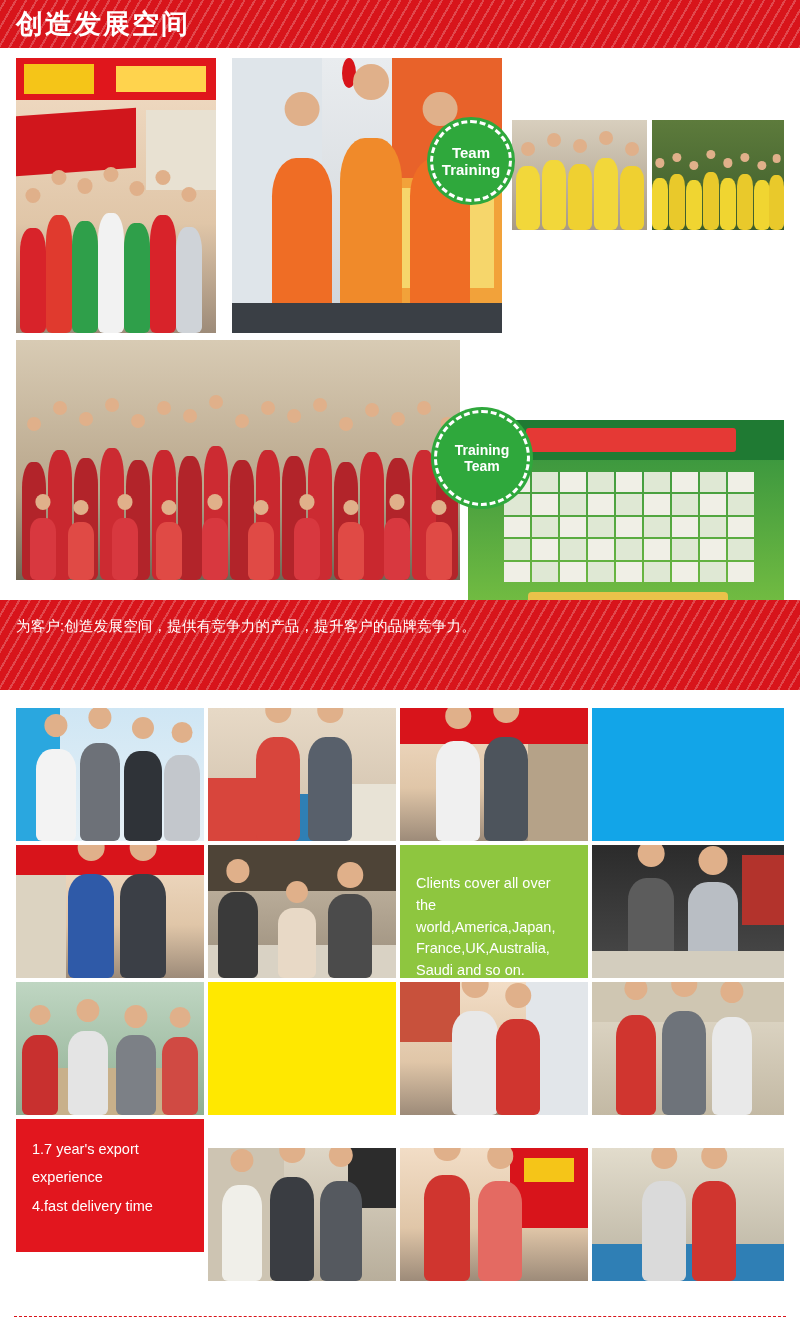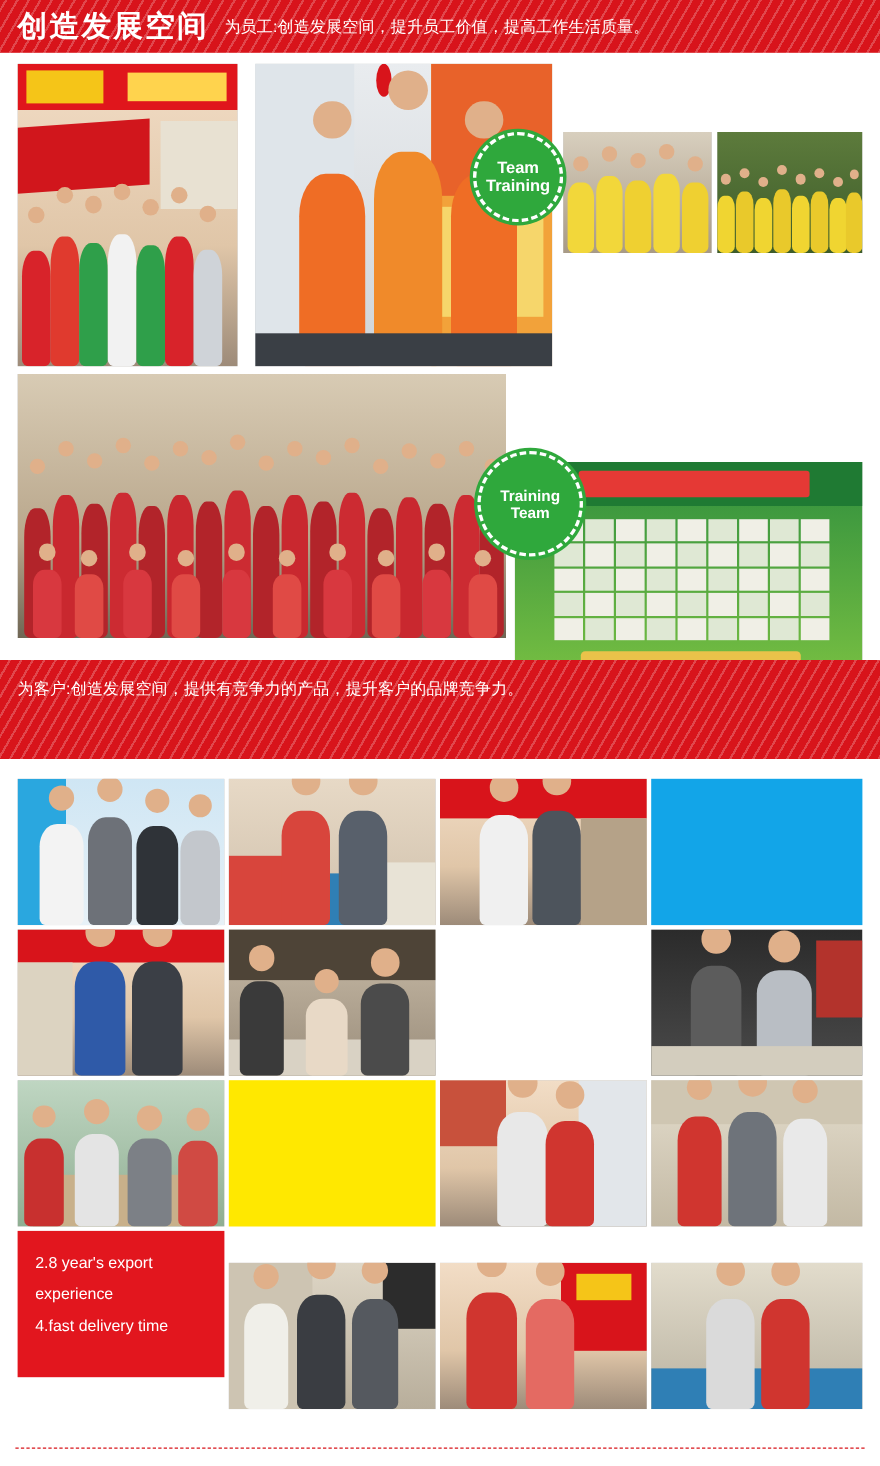--- a/index.html
+++ b/index.html
@@ -196,21 +196,20 @@
     background: #d8141b;
   }
 </style>
 </head>
 <body>
 
 <div class="page">
 
   <div id="sec1-header" class="band-red hatch">
     <span class="hdr-title-cn">创造发展空间</span>
-    <span class="hdr-sub">为员工:创造发展空间，提升员工价值，提高工作生活质量。</span>
   </div>
 
   <div id="sec1-grid">
 
     <div class="tile" style="left:16px; top:10px; width:200px; height:275px;">
       <div class="p-base store"></div>
       <div class="banner-strip" style="left:0;top:0;width:200px;height:42px;background:#e0161c;"></div>
       <div class="banner-strip" style="left:8px;top:6px;width:70px;height:30px;background:#f5c518;"></div>
       <div class="banner-strip" style="left:100px;top:8px;width:90px;height:26px;background:#ffd34d;"></div>
       <div class="banner-strip" style="left:0;top:54px;width:120px;height:60px;background:#d1161c;transform:skewY(-4deg);"></div>
@@ -420,20 +419,23 @@
       <div class="p-base" style="background:linear-gradient(#c9bca8,#9a8d7b);"></div>
       <div class="banner-strip" style="left:0;top:0;width:188px;height:46px;background:#4e4437;"></div>
       <div class="banner-strip" style="left:0;top:100px;width:188px;height:33px;background:#d9d2c4;"></div>
       <div class="figs">
         <div class="fig" style="left:10px;  width:40px; height:86px; background:#3a3a3a;"></div>
         <div class="fig" style="left:70px;  width:38px; height:70px; background:#e8d9c6;"></div>
         <div class="fig" style="left:120px; width:44px; height:84px; background:#4b4b4b;"></div>
       </div>
     </div>
 
+    <div class="panel-text panel-green" style="left:400px; top:155px; width:188px; height:133px;">
+      <span>Clients cover all over the world,America,Japan, France,UK,Australia, Saudi and so on.</span>
+    </div>
 
     <div class="tile" style="left:592px; top:155px; width:192px; height:133px;">
       <div class="p-base" style="background:linear-gradient(#2b2b2b,#4b4b4b);"></div>
       <div class="banner-strip" style="left:150px;top:10px;width:42px;height:70px;background:#b3332c;"></div>
       <div class="figs">
         <div class="fig" style="left:36px;  width:46px; height:100px; background:#5c5c5c;"></div>
         <div class="fig" style="left:96px;  width:50px; height:96px; background:#b9bec4;"></div>
       </div>
       <div class="banner-strip" style="left:0;top:106px;width:192px;height:27px;background:#d3cdbe;"></div>
     </div>
@@ -465,21 +467,21 @@
       <div class="p-base" style="background:linear-gradient(#e4ddcd,#c3b9a4);"></div>
       <div class="banner-strip" style="left:0;top:0;width:192px;height:40px;background:#cfc6b2;"></div>
       <div class="figs">
         <div class="fig" style="left:24px;  width:40px; height:100px; background:#d0352f;"></div>
         <div class="fig" style="left:70px;  width:44px; height:104px; background:#6e737a;"></div>
         <div class="fig" style="left:120px; width:40px; height:98px; background:#e9e9e9;"></div>
       </div>
     </div>
 
     <div class="panel-text panel-red" style="left:16px; top:429px; width:188px; height:133px;">
-      <div>2.8 year's export experience</div>
+      <div>1.7 year's export experience</div>
       <div>4.fast delivery time</div>
     </div>
 
     <div class="tile" style="left:208px; top:458px; width:188px; height:133px;">
       <div class="p-base" style="background:linear-gradient(#ded6c6,#b8ae9b);"></div>
       <div class="banner-strip" style="left:0;top:0;width:76px;height:133px;background:#cdc4b2;"></div>
       <div class="banner-strip" style="left:140px;top:0;width:48px;height:60px;background:#2c2c2c;"></div>
       <div class="figs">
         <div class="fig" style="left:14px;  width:40px; height:96px; background:#f0efe9;"></div>
         <div class="fig" style="left:62px;  width:44px; height:104px; background:#3a3d42;"></div>

